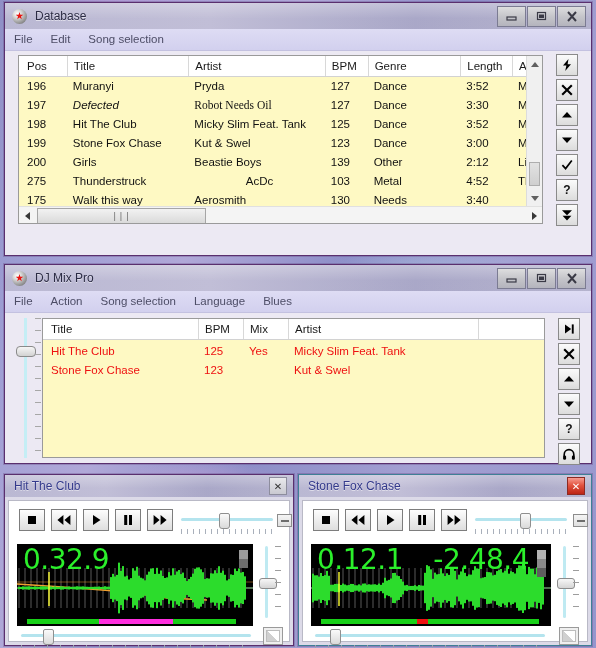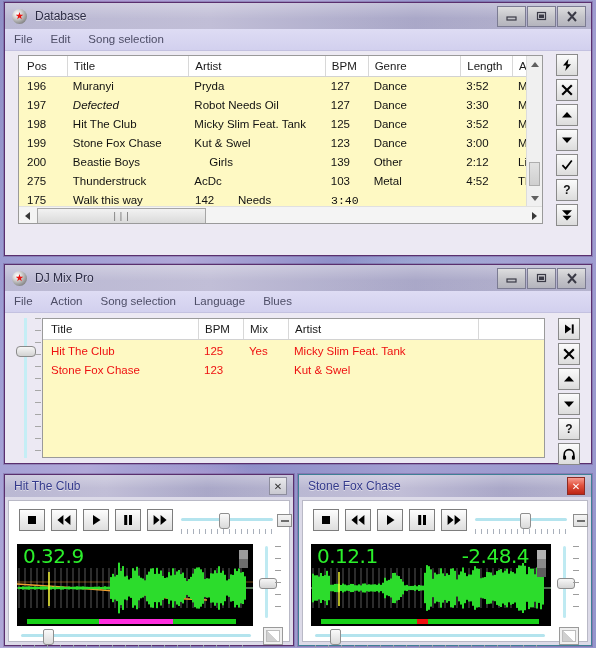--- a/index.html
+++ b/index.html
@@ -209,21 +209,21 @@
     border:1px solid #bdbdbd;
   }
 
   
   .wave{
     position:absolute;background:#000;overflow:hidden;
   }
   .wave svg{display:block;}
   .timecode{
     position:absolute;font-family:"DejaVu Sans",sans-serif;
-    font-size:20px;color:#2bf02b;line-height:1;letter-spacing:-.5px;
+    font-size:28px;color:#2bf02b;line-height:1;letter-spacing:-.5px;
   }
   .tc-left{left:6px;top:2px;}
   .tc-right{right:22px;top:2px;}
 
   
   .vslider{position:absolute;}
   .vs-track{
     position:absolute;left:6px;top:0;bottom:0;width:3px;
     background:#bfeaf2;border-radius:2px;
   }
@@ -306,21 +306,21 @@
           <div class="cell" style="width: 122px;">Muranyi</div>
           <div class="cell" style="width: 137px;">Pryda</div>
           <div class="cell" style="width: 43px;">127</div>
           <div class="cell" style="width: 93px;">Dance</div>
           <div class="cell" style="width: 52px;">3:52</div>
           <div class="cell" style="width: 30px;">M</div>
         </div>
         <div class="lv-row">
           <div class="cell" style="width: 48px;">197</div>
           <div class="cell" style="width: 122px; font-style: italic;">Defected</div>
-          <div class="cell" style="width: 137px;">Robot Needs Oil</div>
+          <div class="cell" style="width: 137px; font-family: Liberation Serif, serif;">Robot Needs Oil</div>
           <div class="cell" style="width: 43px;">127</div>
           <div class="cell" style="width: 93px;">Dance</div>
           <div class="cell" style="width: 52px;">3:30</div>
           <div class="cell" style="width: 30px;">M</div>
         </div>
         <div class="lv-row">
           <div class="cell" style="width: 48px;">198</div>
           <div class="cell" style="width: 122px;">Hit The Club</div>
           <div class="cell" style="width: 137px;">Micky Slim Feat. Tank</div>
           <div class="cell" style="width: 43px;">125</div>
@@ -332,42 +332,43 @@
           <div class="cell" style="width: 48px;">199</div>
           <div class="cell" style="width: 122px;">Stone Fox Chase</div>
           <div class="cell" style="width: 137px;">Kut &amp; Swel</div>
           <div class="cell" style="width: 43px;">123</div>
           <div class="cell" style="width: 93px;">Dance</div>
           <div class="cell" style="width: 52px;">3:00</div>
           <div class="cell" style="width: 30px;">M</div>
         </div>
         <div class="lv-row">
           <div class="cell" style="width: 48px;">200</div>
+          <div class="cell" style="width: 122px;">Girls</div>
           <div class="cell" style="width: 137px;">Beastie Boys</div>
-          <div class="cell" style="width: 122px;">Girls</div>
           <div class="cell" style="width: 43px;">139</div>
           <div class="cell" style="width: 93px;">Other</div>
           <div class="cell" style="width: 52px;">2:12</div>
           <div class="cell" style="width: 30px;">Li</div>
         </div>
         <div class="lv-row">
           <div class="cell" style="width: 48px;">275</div>
           <div class="cell" style="width: 122px;">Thunderstruck</div>
-          <div class="cell" style="width: 137px;">AcDc</div>
+          <div class="cell" style="width: 137px; text-align: center;">AcDc</div>
           <div class="cell" style="width: 43px;">103</div>
           <div class="cell" style="width: 93px;">Metal</div>
           <div class="cell" style="width: 52px;">4:52</div>
           <div class="cell" style="width: 30px;">Th</div>
         </div>
         <div class="lv-row">
           <div class="cell" style="width: 48px;">175</div>
           <div class="cell" style="width: 122px;">Walk this way</div>
-          <div class="cell" style="width: 43px;">142</div>
+          <div class="cell" style="width: 137px;">Aerosmith</div>
+          <div class="cell" style="width: 43px;">130</div>
           <div class="cell" style="width: 93px;">Needs</div>
-          <div class="cell" style="width: 52px; font-family: Liberation Mono, monospace;">3:40</div>
+          <div class="cell" style="width: 52px;">3:40</div>
           <div class="cell" style="width: 30px;"></div>
         </div>
         <div class="lv-row">
           <div class="cell" style="width: 48px;">203</div>
           <div class="cell" style="width: 122px;">Alabina</div>
           <div class="cell" style="width: 137px;">Alabina</div>
           <div class="cell" style="width: 43px;">101</div>
           <div class="cell" style="width: 93px;"></div>
           <div class="cell" style="width: 52px;">3:53</div>
           <div class="cell" style="width: 30px;"></div>

